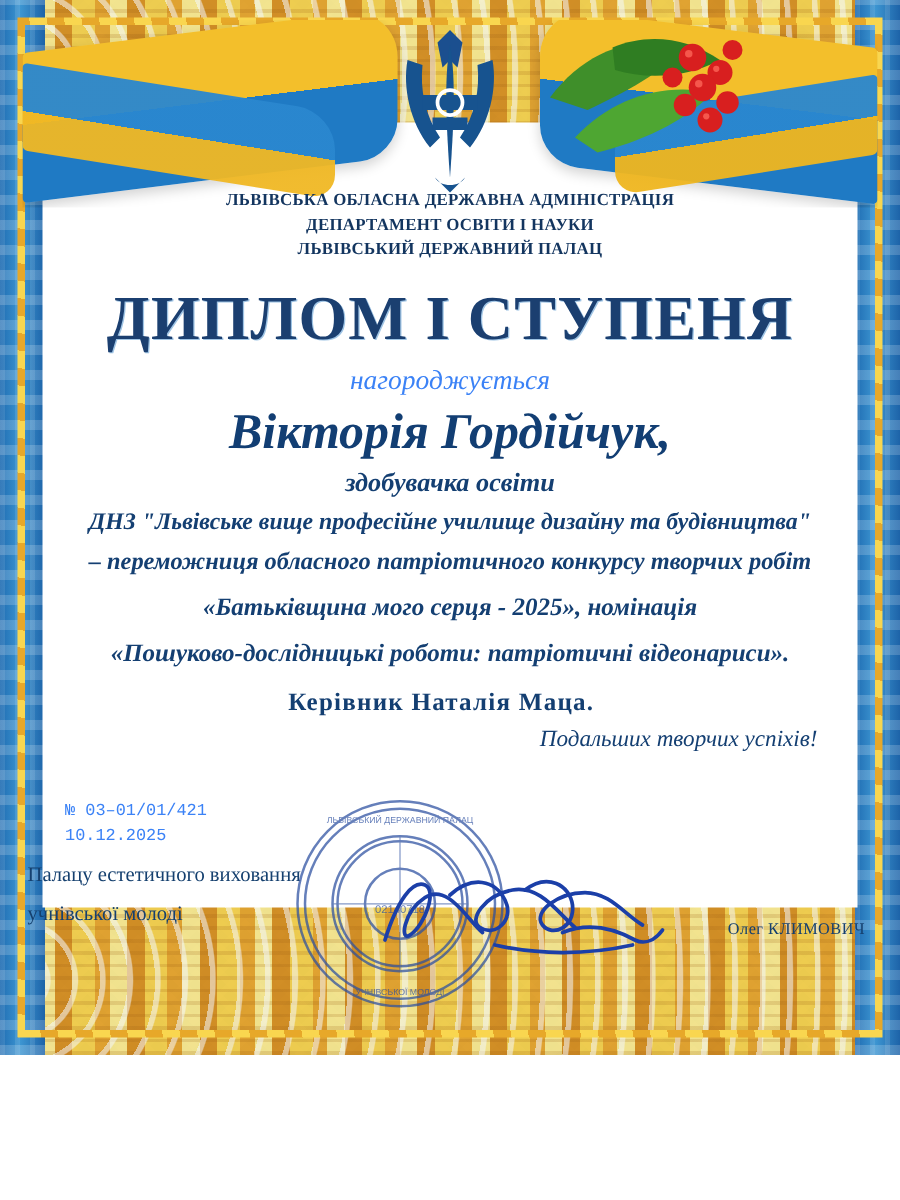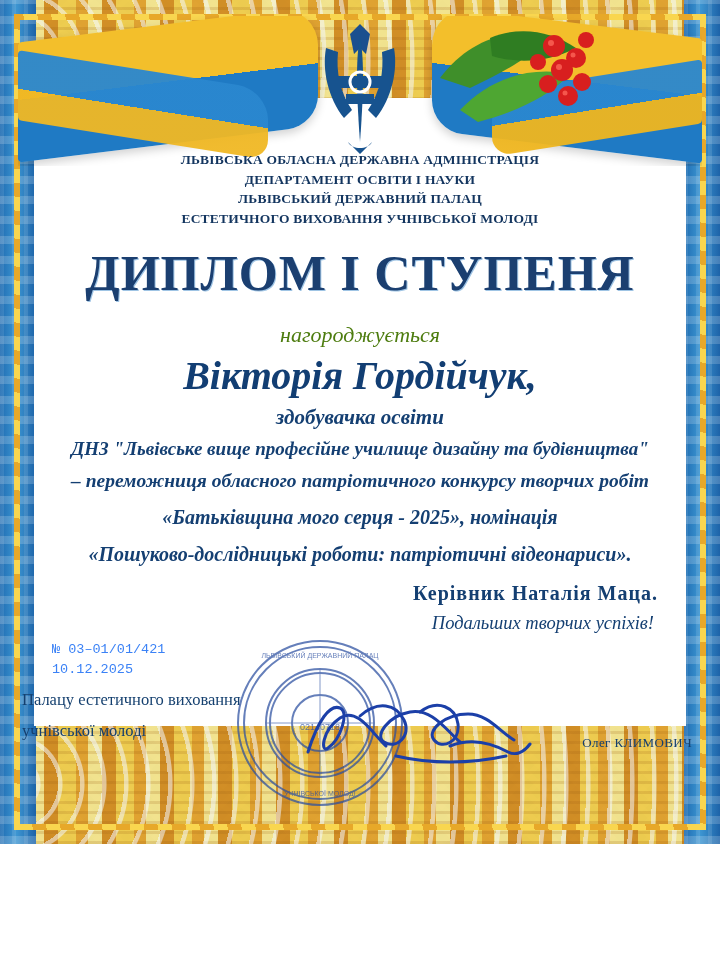--- a/index.html
+++ b/index.html
@@ -174,25 +174,25 @@
     margin-top: 16px;
     font-family: "Liberation Serif", serif;
     font-weight: bold;
     font-size: 50px;
     letter-spacing: 1px;
     color: #1b3f70;
     text-shadow: 1px 1px 0 #9fc4e4;
   }
 
   .awarded {
-    margin-top: 20px;
+    margin-top: 8px;
     font-family: "Liberation Serif", serif;
     font-style: italic;
     font-size: 22px;
-    color: #4d7c0f;
+    color: #3b82f6;
   }
 
   .recipient {
     margin-top: 4px;
     font-family: "Liberation Serif", serif;
     font-style: italic;
     font-weight: bold;
     font-size: 40px;
     color: #123e73;
   }
@@ -226,21 +226,20 @@
     white-space: nowrap;
     text-align: center;
   }
   .line.nom {
     font-size: 20px;
     margin-top: 14px;
   }
 
   .supervisor {
     margin-top: 16px;
-    text-align: right;
     padding-right: 14px;
     font-family: "Liberation Serif", serif;
     font-weight: bold;
     font-size: 20px;
     letter-spacing: 1px;
     color: #143f72;
   }
   .wish {
     margin-top: 8px;
     text-align: right;
@@ -368,21 +367,20 @@
         <circle cx="135" cy="75" r="2.5"></circle>
     </g>
   </svg>
 
   <div class="content">
 
     <div class="org-block">
       <div>ЛЬВІВСЬКА ОБЛАСНА ДЕРЖАВНА АДМІНІСТРАЦІЯ</div>
       <div>ДЕПАРТАМЕНТ ОСВІТИ І НАУКИ</div>
       <div>ЛЬВІВСЬКИЙ ДЕРЖАВНИЙ ПАЛАЦ</div>
-      <div>ЕСТЕТИЧНОГО ВИХОВАННЯ УЧНІВСЬКОЇ МОЛОДІ</div>
     </div>
 
     <div class="title">ДИПЛОМ І СТУПЕНЯ</div>
 
     <div class="awarded">нагороджується</div>
 
     <div class="recipient">Вікторія Гордійчук,</div>
 
     <div class="role">здобувачка освіти</div>
 

